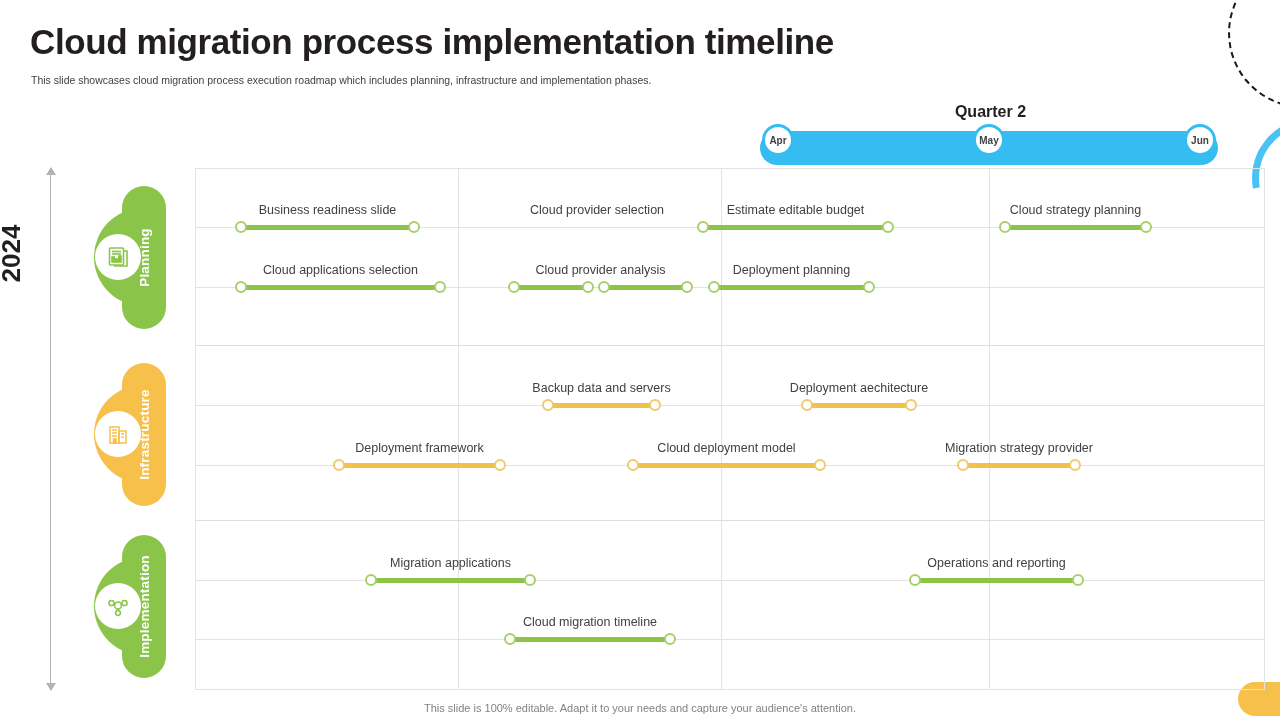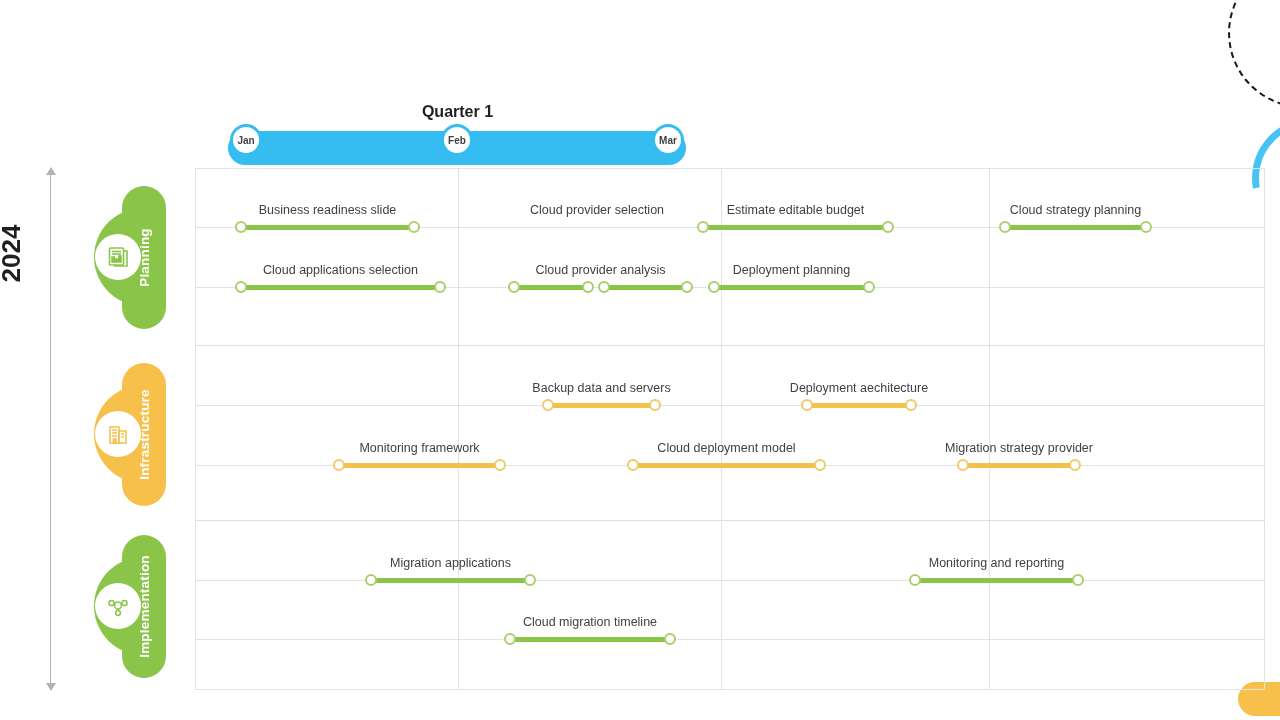--- a/index.html
+++ b/index.html
@@ -137,35 +137,37 @@
 </style>
 </head>
 <body>
 
 <div id="slide">
 
   <div class="deco-dashed-circle"></div>
   <div class="deco-blue-swoosh"></div>
   <div class="deco-orange-pill"></div>
 
+  <div class="title">Cloud migration process implementation timeline</div>
+  <div class="subtitle">This slide showcases cloud migration process execution roadmap which includes planning, infrastructure and implementation phases.</div>
 
   <div class="year-axis">
     <div class="line"></div>
     <div class="arrow up"></div>
     <div class="arrow down"></div>
   </div>
   <div class="year-label">2024</div>
 
-  <div class="q-title" style="left:195px; top:103px; width:525px;">Quarter 1</div>
-  <div class="q-bar" style="left:228px; top:131px; width:458px;">
-    <div class="month-chip" style="left:2px;">Jan</div>
-    <div class="month-chip" style="left:213px;">Feb</div>
-    <div class="month-chip" style="left:424px;">Mar</div>
-  </div>
-
+
+  <div class="q-title" style="left:728px; top:103px; width:525px;">Quarter 2</div>
+  <div class="q-bar" style="left:760px; top:131px; width:458px;">
+    <div class="month-chip" style="left:2px;">Apr</div>
+    <div class="month-chip" style="left:213px;">May</div>
+    <div class="month-chip" style="left:424px;">Jun</div>
+  </div>
 
   <div class="grid">
     <div class="vline" style="left:0px;"></div>
     <div class="vline" style="left:263px;"></div>
     <div class="vline" style="left:526px;"></div>
     <div class="vline" style="left:794px;"></div>
     <div class="vline" style="left:1069px;"></div>
 
     <div class="hline" style="top:0px;"></div>
     <div class="hline" style="top:59px;"></div>
@@ -233,21 +235,21 @@
     <div class="bar" style="width:104px;"></div>
     <div class="node" style="left:-6px;"></div>
     <div class="node" style="left:98px;"></div>
     <div class="label">Deployment aechitecture</div>
   </div>
 
   <div class="task amber" style="left:339px; top:465px; width:161px;">
     <div class="bar" style="width:161px;"></div>
     <div class="node" style="left:-6px;"></div>
     <div class="node" style="left:155px;"></div>
-    <div class="label">Monitoring framework</div>
+    <div class="label">Deployment framework</div>
   </div>
   <div class="task amber" style="left:633px; top:465px; width:187px;">
     <div class="bar" style="width:187px;"></div>
     <div class="node" style="left:-6px;"></div>
     <div class="node" style="left:181px;"></div>
     <div class="label">Cloud deployment model</div>
   </div>
   <div class="task amber" style="left:963px; top:465px; width:112px;">
     <div class="bar" style="width:112px;"></div>
     <div class="node" style="left:-6px;"></div>
@@ -258,21 +260,21 @@
   <div class="task green" style="left:371px; top:580px; width:159px;">
     <div class="bar" style="width:159px;"></div>
     <div class="node" style="left:-6px;"></div>
     <div class="node" style="left:153px;"></div>
     <div class="label">Migration applications</div>
   </div>
   <div class="task green" style="left:915px; top:580px; width:163px;">
     <div class="bar" style="width:163px;"></div>
     <div class="node" style="left:-6px;"></div>
     <div class="node" style="left:157px;"></div>
-    <div class="label">Monitoring  and reporting</div>
+    <div class="label">Operations  and reporting</div>
   </div>
   <div class="task green" style="left:510px; top:639px; width:160px;">
     <div class="bar" style="width:160px;"></div>
     <div class="node" style="left:-6px;"></div>
     <div class="node" style="left:154px;"></div>
     <div class="label">Cloud migration timeline</div>
   </div>
 
   <div class="cat" style="left:94px; top:186px;">
     <div class="blob" style="background:#8ac54a;"></div>
@@ -322,14 +324,15 @@
         <circle cx="6.5" cy="10" r="2.6"></circle>
         <circle cx="19.5" cy="10" r="2.6"></circle>
         <circle cx="13" cy="20" r="2.4"></circle>
         <line x1="9" y1="11" x2="10" y2="11.8"></line>
         <line x1="17" y1="11" x2="16" y2="11.8"></line>
         <line x1="13" y1="16" x2="13" y2="17.6"></line>
       </svg>
     </div>
   </div>
 
+  <div class="footer">This slide is 100% editable. Adapt it to your needs and capture your audience's attention.</div>
 
 </div>
 
 </body></html>

